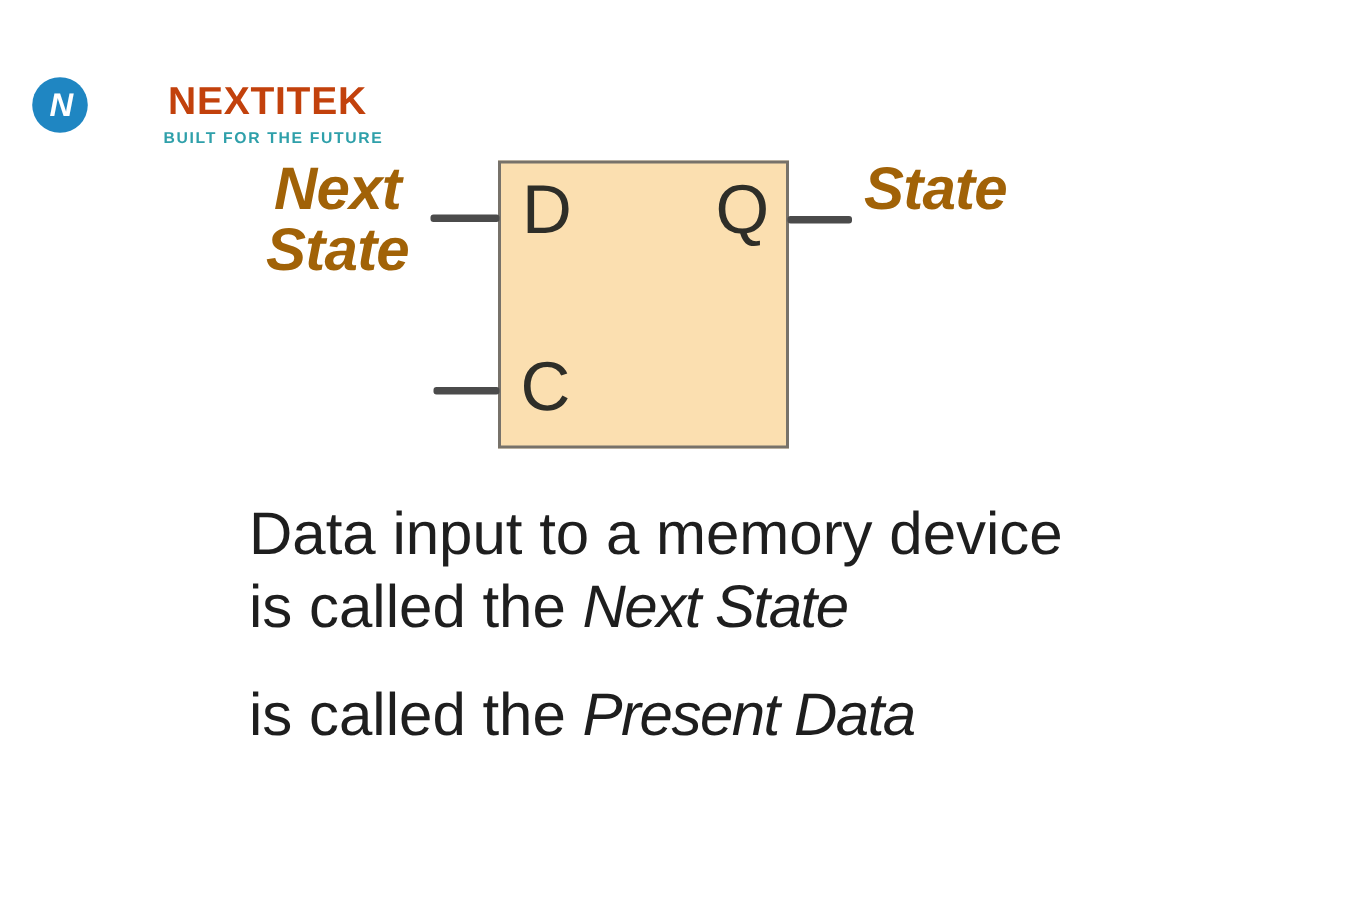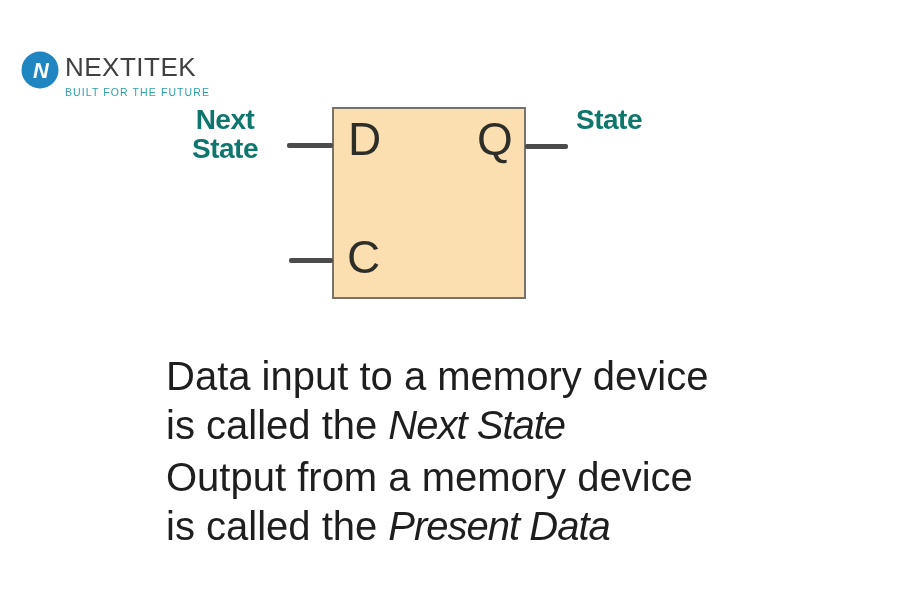--- a/index.html
+++ b/index.html
@@ -20,32 +20,34 @@
     left: 21px;
     top: 51px;
     display: flex;
     align-items: flex-start;
     gap: 6px;
   }
   .logo-mark { width: 38px; height: 38px; display: block; }
   .logo-text { padding-top: 3px; }
   .brand-name {
     font-size: 26px;
-    font-weight: normal;
-    color: #404040;
+    font-weight: bold;
+    color: #c2410c;
     letter-spacing: 0.5px;
     line-height: 1.0;
+    margin-left: 47px;
   }
   .brand-tagline {
     margin-top: 7px;
     font-size: 10.5px;
-    font-weight: normal;
+    font-weight: bold;
     color: #2fa0aa;
     letter-spacing: 1.1px;
     line-height: 1.0;
+    margin-left: 44px;
   }
 
   
   .ff-box {
     position: absolute;
     left: 332px;
     top: 107px;
     width: 194px;
     height: 192px;
     background: #fbdfb0;
@@ -67,43 +69,44 @@
     height: 5px;
     background: #4b4b4b;
     border-radius: 2px;
   }
   .wire-in  { left: 287px; top: 143px; width: 46px; }
   .wire-out { left: 525px; top: 144px; width: 43px; }
   .wire-clk { left: 289px; top: 258px; width: 44px; }
 
   .sig-label {
     position: absolute;
-    font-size: 28px;
+    font-size: 40px;
     font-weight: bold;
-    color: #0f766e;
+    font-style: italic;
+    color: #a16207;
     line-height: 1.02;
     letter-spacing: -0.5px;
   }
   .sig-label.next { left: 168px; top: 106px; width: 114px; text-align: center; }
   .sig-label.present { left: 576px; top: 106px; text-align: left; }
 
   
   .caption {
     position: absolute;
     left: 166px;
     font-size: 40px;
     color: #1e1e1e;
     line-height: 49px;
   }
   .caption em {
     font-style: italic;
     letter-spacing: -1px;
     text-align: center;
   }
-  .caption-1 { top: 352px; }
+  .caption-1 { top: 332px; }
   .caption-2 { top: 453px; }
 </style>
 </head>
 <body>
 
 <div class="canvas">
 
   <header class="logo">
     <svg class="logo-mark" viewBox="0 0 40 40" aria-hidden="true">
       <circle cx="20" cy="20" r="19.5" fill="#1F86C2"></circle>
@@ -135,17 +138,16 @@
       <div>State</div>
     </div>
   </section>
 
   <div class="caption caption-1">
     <div class="cap-line">Data input to a memory device</div>
     <div class="cap-line"><span>is called the </span><em>Next State</em></div>
   </div>
 
   <div class="caption caption-2">
-    <div class="cap-line">Output from a memory device</div>
     <div class="cap-line"><span>is called the </span><em>Present Data</em></div>
   </div>
 
 </div>
 
 </body></html>

